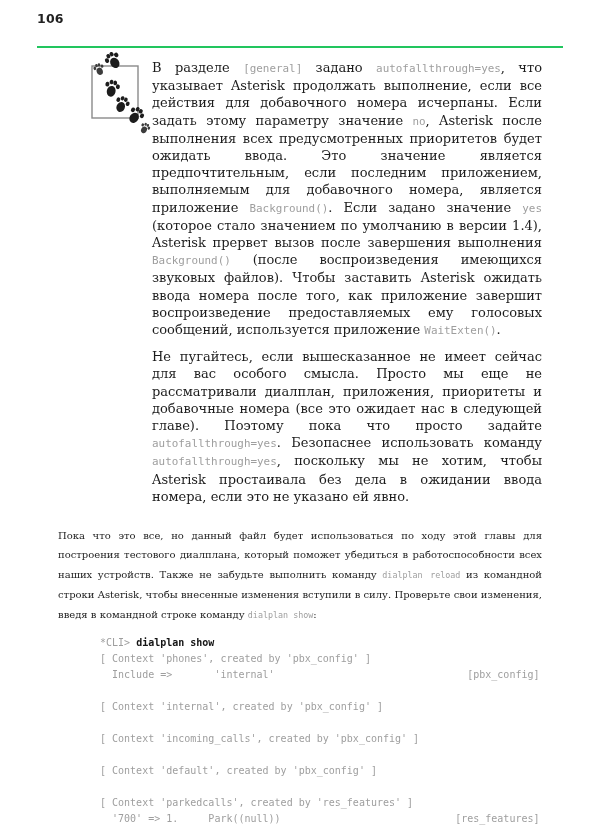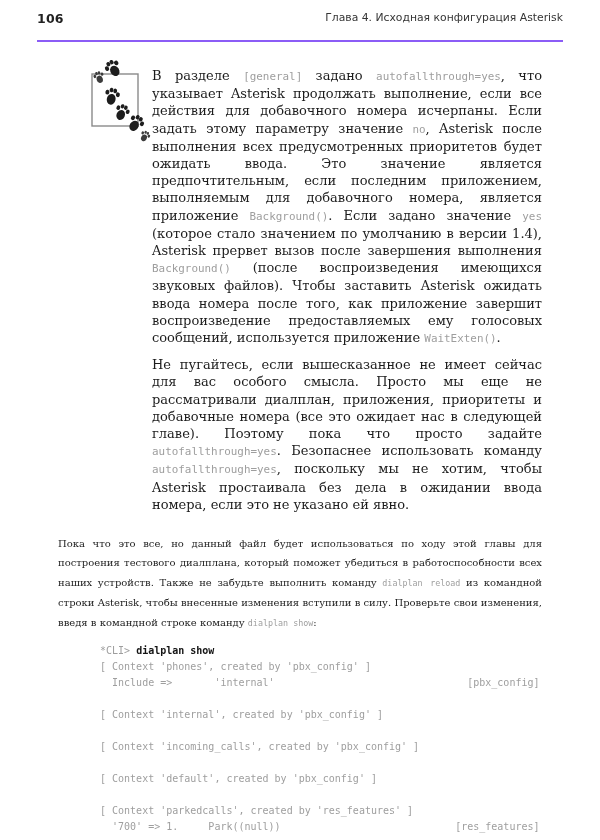--- a/index.html
+++ b/index.html
@@ -10,32 +10,32 @@
     font-family: "DejaVu Serif", serif;
     color: #1c1c1c;
   }
   .page { width: 600px; height: 840px; position: relative; }
 
   
   .running-head {
     margin: 11px 37px 0 37px;
     display: flex;
     justify-content: space-between;
-    align-items: flex-start;
-    border-bottom: 2px solid #8b5cf6;
-    padding-bottom: 14px;
+    align-items: center;
+    border-bottom: 2px solid #22c55e;
+    padding-bottom: 20px;
     font-family: "DejaVu Sans", "Liberation Sans", sans-serif;
   }
   .folio { font-size: 12.5px; font-weight: bold; color: #222; letter-spacing: 0.2px; }
   .chapter { font-size: 10.8px; color: #353535; }
 
   .content { margin: 0 58px; }
 
   
-  .note { position: relative; padding-left: 94px; margin-top: 25px; min-height: 86px; }
+  .note { position: relative; padding-left: 94px; margin-top: 11px; min-height: 86px; }
   .note-icon { position: absolute; left: 28px; top: -7px; width: 66px; height: 88px; display: block; }
   .note-par {
     font-size: 13px;
     line-height: 17.2px;
     text-align: justify;
     margin: 0 0 9px 0;
     hyphens: auto;
   }
 
   
@@ -66,21 +66,20 @@
   }
   .terminal .cmd { color: #141414; font-weight: bold; }
 </style>
 </head>
 <body>
 
 <div class="page">
 
   <header class="running-head">
     <span class="folio">106</span>
-    <span class="chapter">Глава 4. Исходная конфигурация Asterisk</span>
   </header>
 
   <main class="content">
 
     <section class="note">
       <span class="note-icon">
         <svg viewBox="0 0 66 88" width="66" height="88" xmlns="http://www.w3.org/2000/svg" aria-hidden="true">
           <defs>
             <g id="paw-a">
               <ellipse cx="0" cy="3.4" rx="4.4" ry="5.4"></ellipse>

